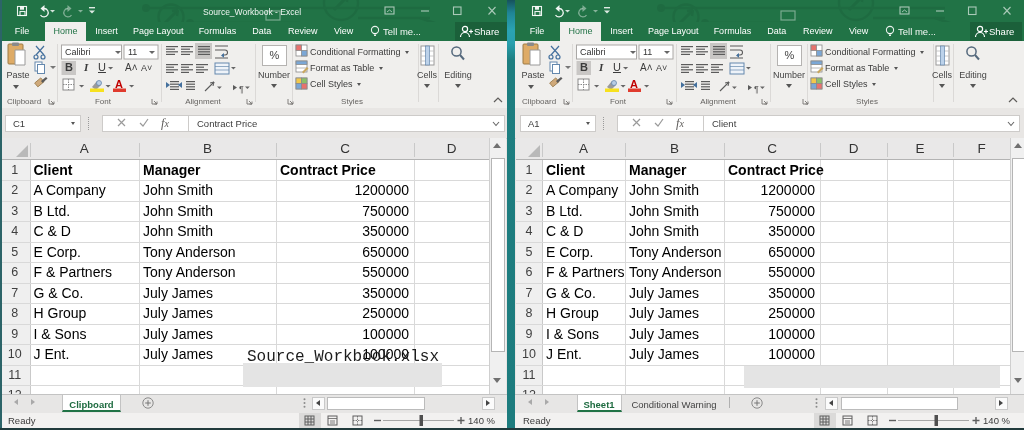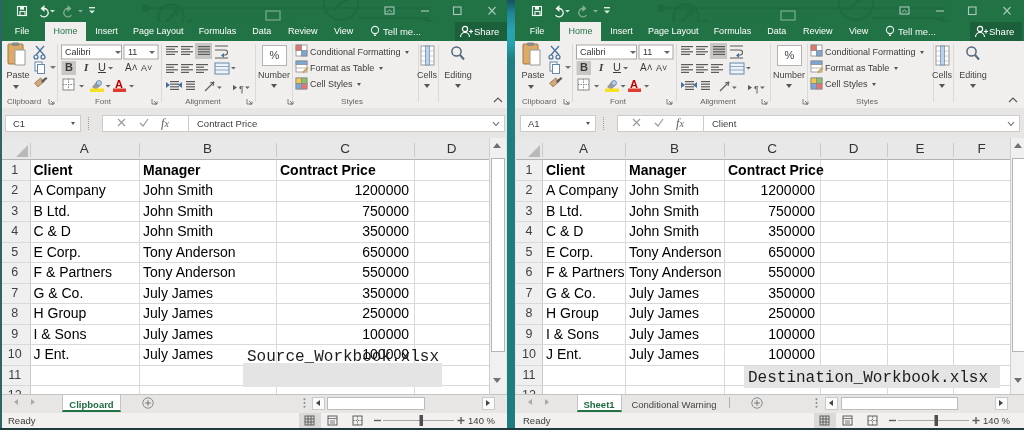--- a/index.html
+++ b/index.html
@@ -62,20 +62,21 @@
 <path d="M89 10.5 l3 3 l3 -3 z"></path>
 </g>
 <g stroke="rgba(255,255,255,0.62)" stroke-width="1.1" fill="none">
 <rect x="385" y="7" width="9" height="7"></rect>
 <path d="M387 12 l2.5 -2 l2.5 2" stroke-width="0.9"></path>
 <line x1="421" y1="11" x2="429" y2="11"></line>
 <rect x="453.5" y="7" width="7.5" height="7.5"></rect>
 <path d="M488.5 7 l7 7.5 M495.5 7 l-7 7.5"></path>
 </g>
 </svg>
+<div class="abs tt" style="left:152px;top:5px;width:200px;text-align:center">Source_Workbook - Excel</div>
 <div class="abs" style="left:0;top:22px;width:516px;height:19px;background:#217346"></div>
 <div class="abs rtab" style="left:7px;top:22px;width:30px">File</div>
 <div class="abs" style="left:45px;top:22px;width:41px;height:19px;background:#f0efed;color:#217346;font-size:9px;line-height:19px;text-align:center">Home</div>
 <div class="abs rtab" style="left:66.5px;top:22px;width:80px">Insert</div>
 <div class="abs rtab" style="left:118.30000000000001px;top:22px;width:80px">Page Layout</div>
 <div class="abs rtab" style="left:177.4px;top:22px;width:80px">Formulas</div>
 <div class="abs rtab" style="left:221.8px;top:22px;width:80px">Data</div>
 <div class="abs rtab" style="left:262.8px;top:22px;width:80px">Review</div>
 <div class="abs rtab" style="left:303.7px;top:22px;width:80px">View</div>
 <svg class="abs" style="left:369px;top:25px" width="12" height="14" viewBox="0 0 12 14">
@@ -730,21 +731,20 @@
 <div class="abs ct" style="left:31px;top:306.0px;font-weight:normal">H Group</div>
 <div class="abs ct" style="left:114px;top:306.0px;font-weight:normal">July James</div>
 <div class="abs ct" style="left:209px;top:306.0px;width:91px;text-align:right">250000</div>
 <div class="abs ct" style="left:31px;top:326.5px;font-weight:normal">I &amp; Sons</div>
 <div class="abs ct" style="left:114px;top:326.5px;font-weight:normal">July James</div>
 <div class="abs ct" style="left:209px;top:326.5px;width:91px;text-align:right">100000</div>
 <div class="abs ct" style="left:31px;top:347.0px;font-weight:normal">J Ent.</div>
 <div class="abs ct" style="left:114px;top:347.0px;font-weight:normal">July James</div>
 <div class="abs ct" style="left:209px;top:347.0px;width:91px;text-align:right">100000</div>
 <div class="abs" style="left:229px;top:366px;width:256px;height:22px;background:#e4e4e4"></div>
-<div class="abs" style="left:233px;top:369px;font-family:'Liberation Mono',monospace;font-size:16px;color:#1c1c1c;white-space:pre">Destination_Workbook.xlsx</div>
 <div class="abs" style="left:495px;top:138px;width:16px;height:255.5px;background:#f0f0f0;border-left:1px solid #cfcfcf"></div>
 <div class="abs" style="left:499px;top:143px;width:0;height:0;border-left:4px solid transparent;border-right:4px solid transparent;border-bottom:5px solid #707070"></div>
 <div class="abs" style="left:497px;top:158px;width:12px;height:192px;background:#fff;border:1px solid #b5b5b5"></div>
 <div class="abs" style="left:499px;top:378px;width:0;height:0;border-left:4px solid transparent;border-right:4px solid transparent;border-top:5px solid #707070"></div>
 <div class="abs" style="left:0;top:393.5px;width:516px;height:18px;background:#e7e6e5;border-top:1px solid #c3c3c3"></div>
 <div class="abs tril" style="left:13px;top:399px"></div>
 <div class="abs trir" style="left:30px;top:399px"></div>
 <div class="abs" style="left:61.5px;top:394.5px;width:45px;height:17px;background:#fff;border-left:1px solid #c3c3c3;border-right:1px solid #c3c3c3;border-bottom:2px solid #217346;box-sizing:border-box"></div>
 <div class="abs" style="left:61.5px;top:397px;width:45px;font-size:9.5px;font-weight:bold;color:#1e6b40;text-align:center;line-height:15px">Sheet1</div>
 <div class="abs" style="left:109px;top:397px;width:100px;font-size:9.5px;color:#444;text-align:center;white-space:nowrap;line-height:15px">Conditional Warning</div>

